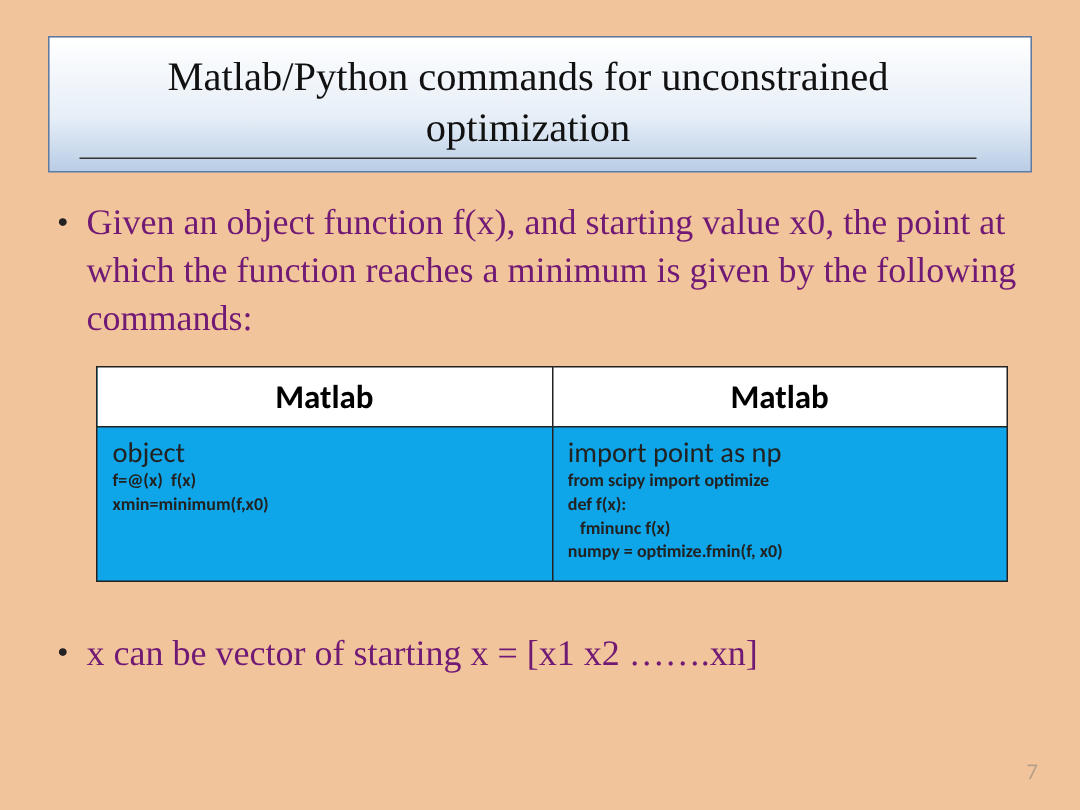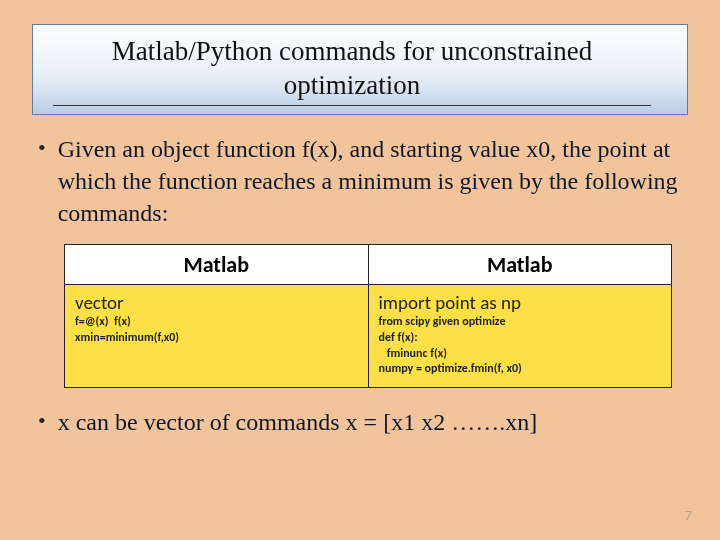--- a/index.html
+++ b/index.html
@@ -33,27 +33,27 @@
   }
   .bullet-dot {
     font-size: 22px;
     line-height: 1.35;
     margin-right: 12px;
     color: #222;
   }
   .bullet-text {
     font-size: 24px;
     line-height: 1.35;
-    color: #0f172a;
+    color: #701a75;
   }
   .code-table {
-    margin: 6px 28px 18px 44px;
+    margin: 6px 28px 32px 44px;
     border-collapse: collapse;
     width: calc(100% - 72px);
-    background: #fde047;
+    background: #0ea5e9;
   }
   .code-table td, .code-table th {
     border: 1px solid #222;
     vertical-align: top;
   }
   .code-table th {
     font-family: Calibri, Arial, sans-serif;
     font-weight: 700;
     font-size: 22px;
     text-align: center;
@@ -99,33 +99,33 @@
 </div>
 
 <table class="code-table">
   <tbody>
       <tr>
     <th>Matlab</th>
     <th>Matlab</th>
   </tr>
   <tr>
     <td>
-      <div class="code-line-main">vector</div>
+      <div class="code-line-main">object</div>
       <div class="code-line-sub">f=@(x)  f(x)</div>
       <div class="code-line-sub">xmin=minimum(f,x0)</div>
     </td>
     <td>
       <div class="code-line-main">import point as np</div>
-      <div class="code-line-sub">from scipy given optimize</div>
+      <div class="code-line-sub">from scipy import optimize</div>
       <div class="code-line-sub">def f(x):</div>
       <div class="code-line-sub">   fminunc f(x)</div>
       <div class="code-line-sub">numpy = optimize.fmin(f, x0)</div>
     </td>
   </tr>
 </tbody>
   </table>
 
 <div class="bullet-row">
   <span class="bullet-dot">•</span>
-  <span class="bullet-text">x can be vector of commands x = [x1 x2 …….xn]</span>
+  <span class="bullet-text">x can be vector of starting x = [x1 x2 …….xn]</span>
 </div>
 
 <div class="page-num">7</div>
 
 </body></html>

